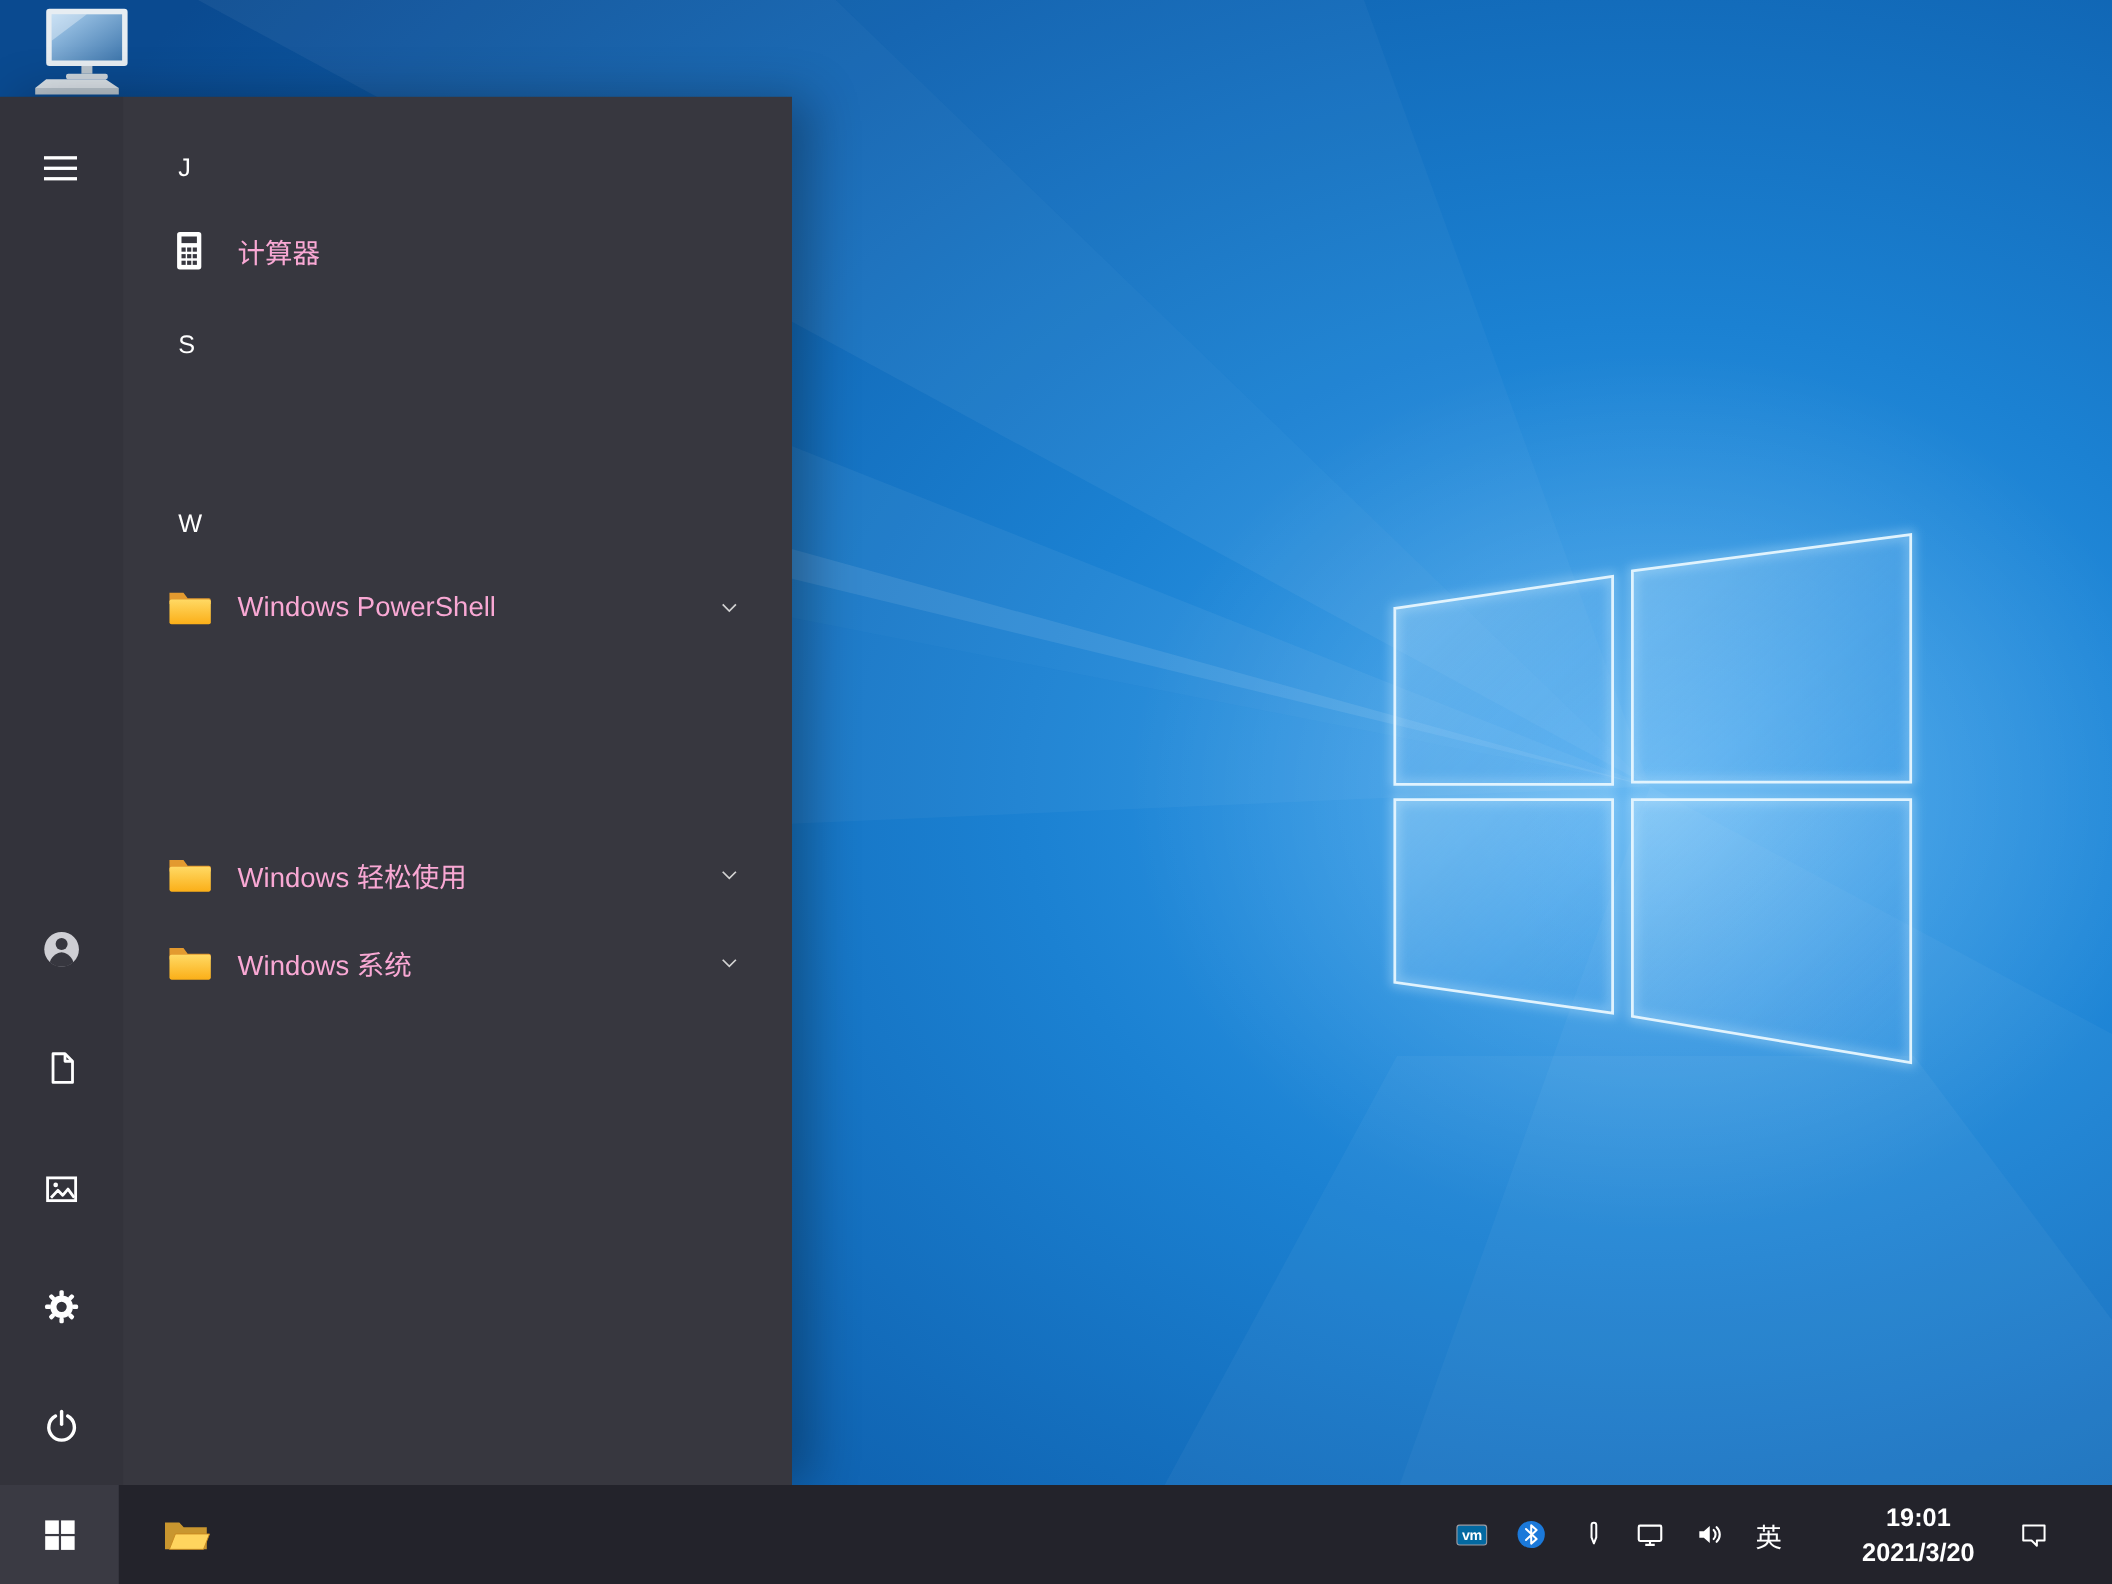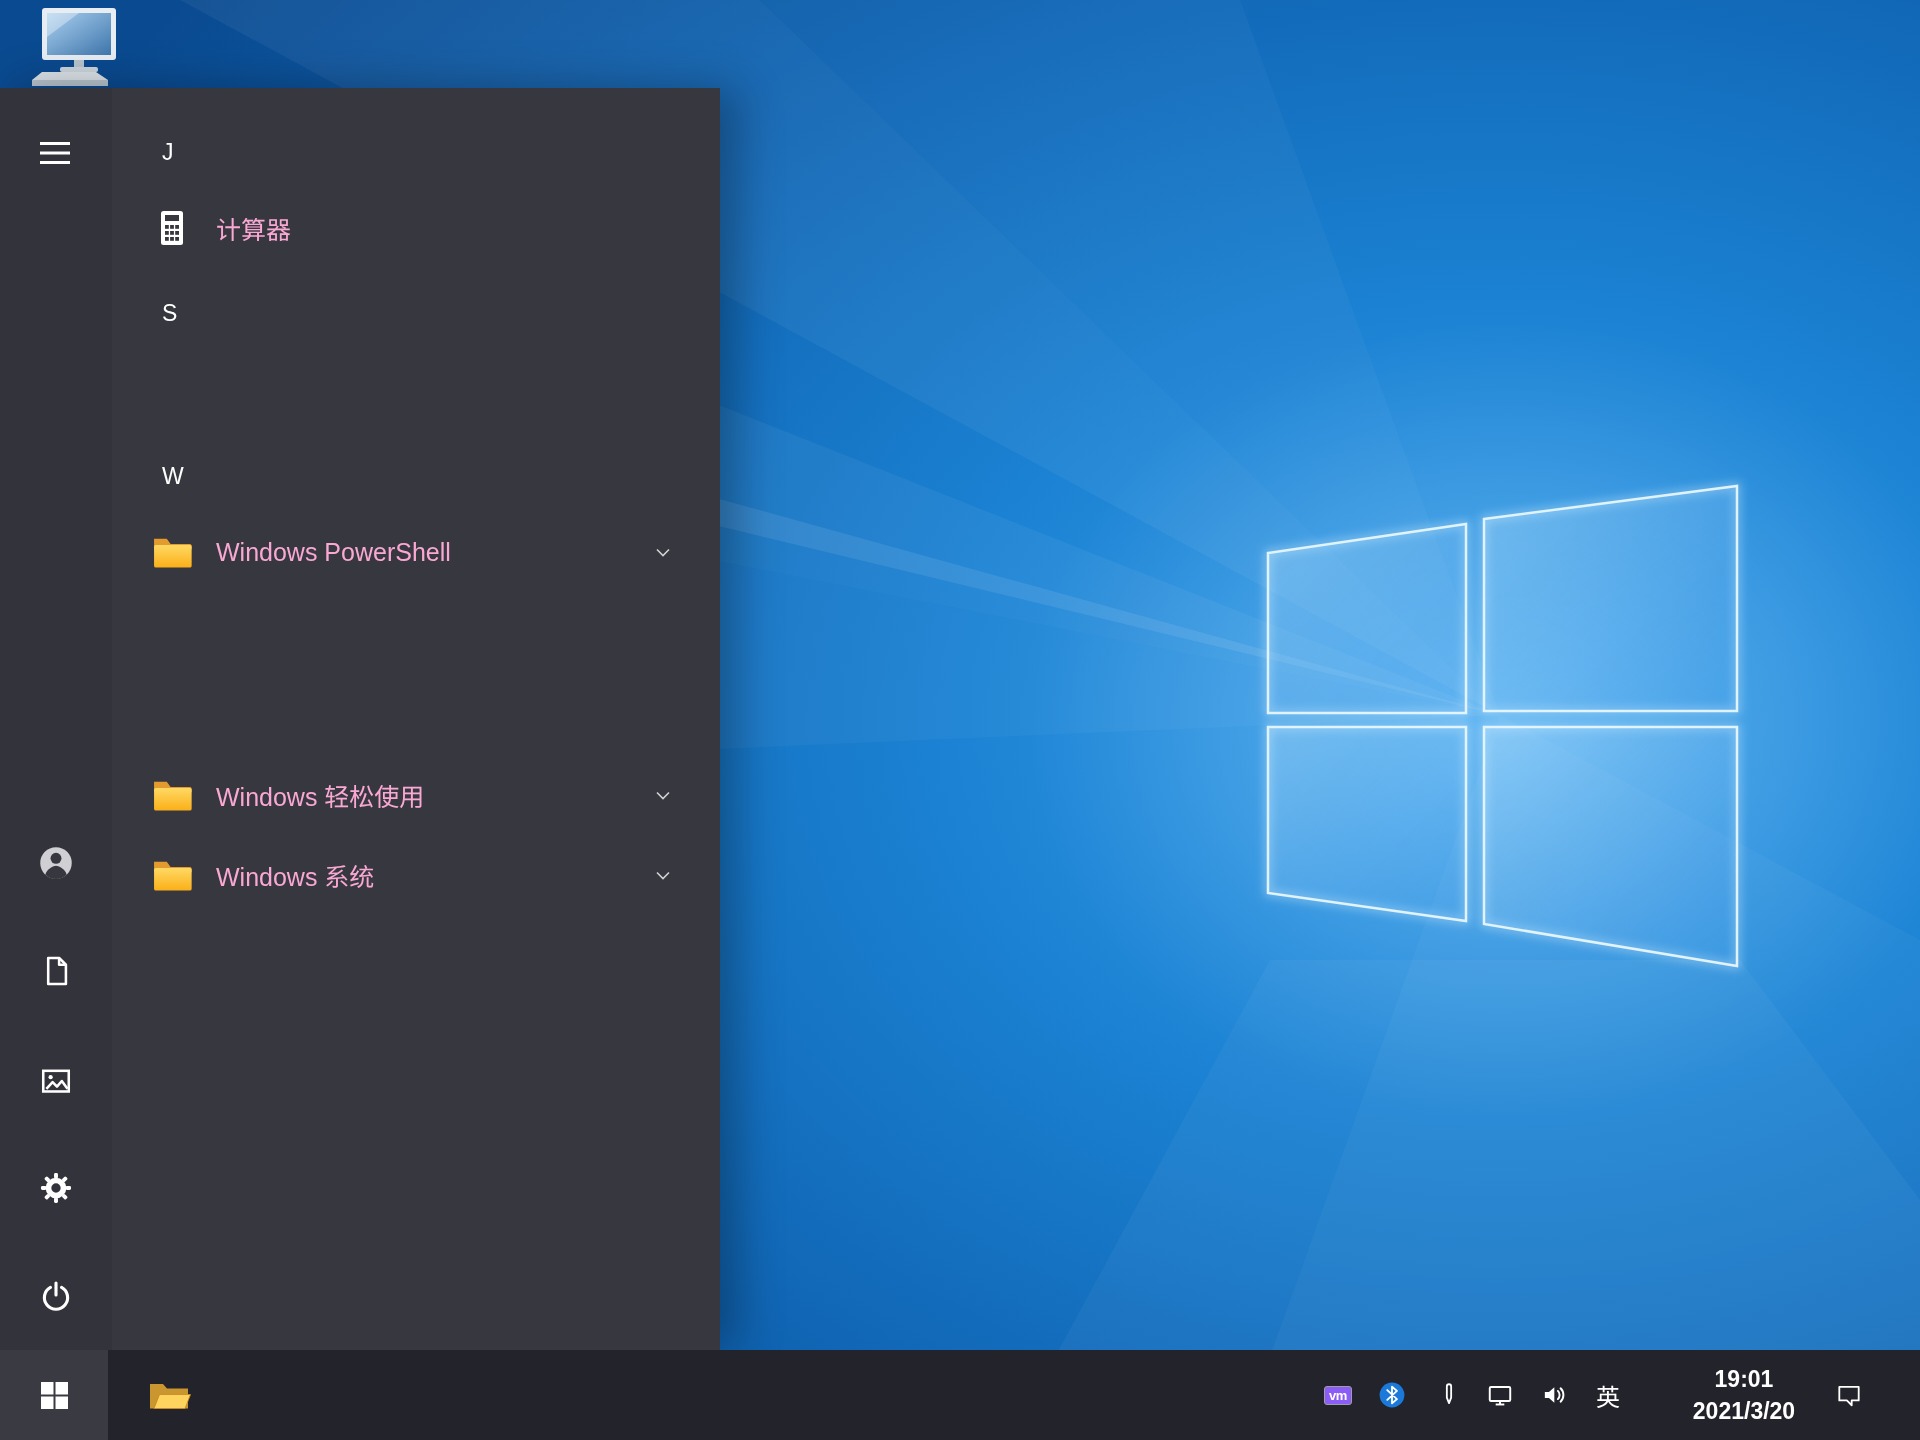--- a/index.html
+++ b/index.html
@@ -30,21 +30,21 @@
            justify-content:center;}
 
   
   .taskbar{position:absolute;left:0;top:1350px;width:1920px;height:90px;background:#23232b;z-index:6;}
   .tb-btn{position:absolute;top:0;height:90px;display:flex;align-items:center;justify-content:center;
           background:transparent;border:none;cursor:pointer;padding:0;}
   .start-btn{left:0;width:108px;background:#3a3a43;}
   .explorer-btn{left:130px;width:80px;}
   .tray-item{position:absolute;top:0;height:90px;width:44px;display:flex;align-items:center;
              justify-content:center;color:#f5f5f5;cursor:pointer;}
-  .vm-badge{background:#8b5cf6;border:1px solid #9d9da5;color:#fff;font-size:13px;font-weight:bold;
+  .vm-badge{background:#0369a1;border:1px solid #9d9da5;color:#fff;font-size:13px;font-weight:bold;
             padding:2px 4px;border-radius:3px;line-height:1;letter-spacing:-0.5px;}
   .lang-ind{font-size:24px;color:#fff;}
   .clock{position:absolute;left:1664px;top:0;width:160px;height:90px;display:flex;flex-direction:column;
          align-items:center;justify-content:center;color:#fff;font-size:23px;line-height:32px;cursor:pointer;font-weight:bold;}
 </style>
 </head>
 <body>
 
 <svg width="0" height="0" style="position:absolute">
   <defs>

